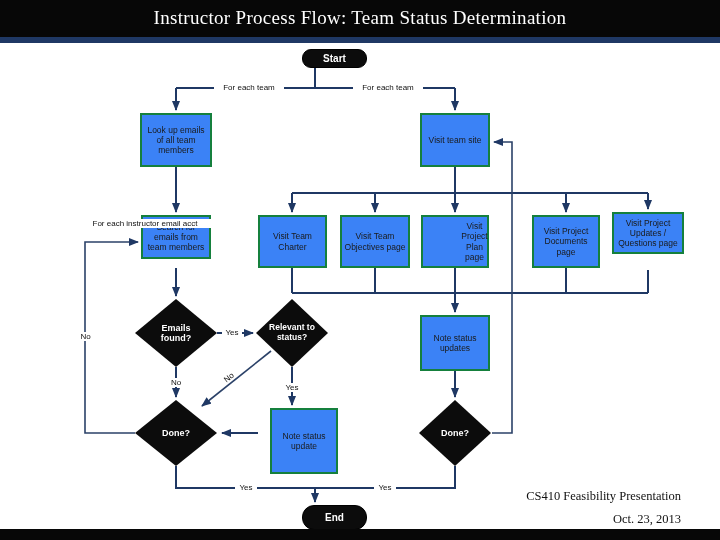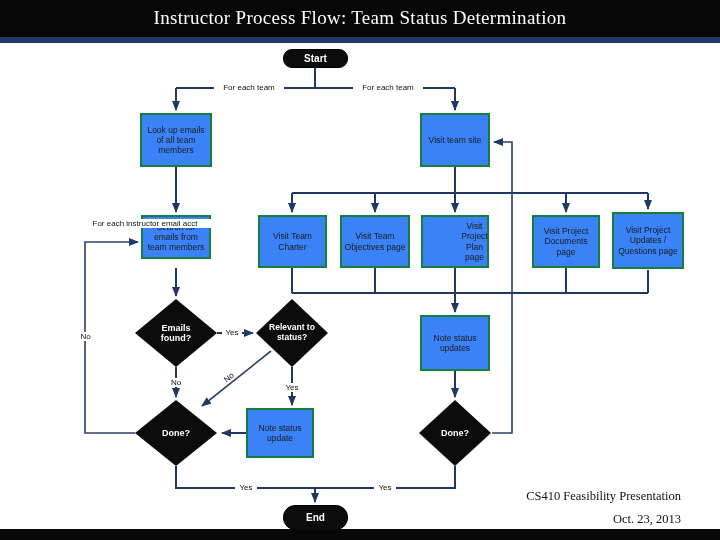--- a/index.html
+++ b/index.html
@@ -18,21 +18,21 @@
 
   .box { position:absolute; background:#3b82f6; border:2px solid #15803d;
          display:flex; align-items:center; justify-content:center; text-align:center;
          font-size:8.5px; line-height:1.2; color:#1a1a1a; padding:1px 2px; }
   .diamond { position:absolute; background:#0c0c0c;
              clip-path:polygon(50% 0,100% 50%,50% 100%,0 50%);
              display:flex; align-items:center; justify-content:center; text-align:center;
              color:#ffffff; font-weight:bold; font-size:9px; line-height:1.15; padding:0 12px; }
   .terminator { position:absolute; background:#0c0c0c; border:1px solid #000;
                 display:flex; align-items:center; justify-content:center;
-                color:#ffffff; font-weight:bold; font-size:10px; }
+                color:#ffffff; font-weight:bold; font-size:10px;margin-left:19px; }
   .start { border-radius:9px; }
   .end   { border-radius:12px; }
 
   .elabel { position:absolute; background:#ffffff; font-size:8px; color:#111;
             padding:0 1px; text-align:center; white-space:nowrap; }
   .tilted { transform:rotate(-38deg); background:transparent; }
 
   .footer-left  { position:absolute; left:33px;  top:511px; font-family:"Liberation Serif", serif; font-size:13px;   color:#111;margin-top:44px; }
   .footer-right1{ position:absolute; right:39px; top:489px; font-family:"Liberation Serif", serif; font-size:12.5px; color:#111; text-align:right; }
   .footer-right2{ position:absolute; right:39px; top:512px; font-family:"Liberation Serif", serif; font-size:12.5px; color:#111; text-align:right; }
@@ -87,23 +87,23 @@
   <div class="terminator start" style="left:283px; top:49px; width:65px; height:19px;">Start</div>
   <div class="terminator end" style="left:283px; top:505px; width:65px; height:25px;">End</div>
 
   <div class="box" style="left:140px; top:113px; width:72px; height:54px;">Look up emails of all team members</div>
   <div class="box" style="left:420px; top:113px; width:70px; height:54px;">Visit team site</div>
   <div class="box" style="left:141px; top:215px; width:70px; height:44px;">Search for emails from team members</div>
   <div class="box" style="left:258px; top:215px; width:69px; height:53px;">Visit Team Charter</div>
   <div class="box" style="left:340px; top:215px; width:70px; height:53px;">Visit Team Objectives page</div>
   <div class="box" style="left:421px; top:215px; width:68px; height:53px;padding-left:41px;">Visit Project Plan page</div>
   <div class="box" style="left:532px; top:215px; width:68px; height:53px;">Visit Project Documents page</div>
-  <div class="box" style="left:612px; top:212px; width:72px; height:57px;">Visit Project Updates / Questions page</div>
+  <div class="box" style="left:612px; top:212px; width:72px; height:42px;">Visit Project Updates / Questions page</div>
   <div class="box" style="left:420px; top:315px; width:70px; height:56px;">Note status updates</div>
-  <div class="box" style="left:246px; top:408px; width:68px; height:50px;">Note status update</div>
+  <div class="box" style="left:270px; top:408px; width:68px; height:66px;">Note status update</div>
 
   <div class="diamond" style="left:135px; top:299px; width:82px; height:68px;">Emails found?</div>
   <div class="diamond" style="left:256px; top:299px; width:72px; height:68px; font-size:8.5px;">Relevant to status?</div>
   <div class="diamond" style="left:135px; top:400px; width:82px; height:66px;">Done?</div>
   <div class="diamond" style="left:419px; top:400px; width:72px; height:66px;">Done?</div>
 
   <div class="elabel" style="left:214px; top:83px; width:70px;">For each team</div>
   <div class="elabel" style="left:353px; top:83px; width:70px;">For each team</div>
   <div class="elabel" style="left:73px; top:183px; width:144px;margin-top:36px;">For each instructor email acct</div>
   <div class="elabel" style="left:222px; top:328px; width:20px;">Yes</div>

